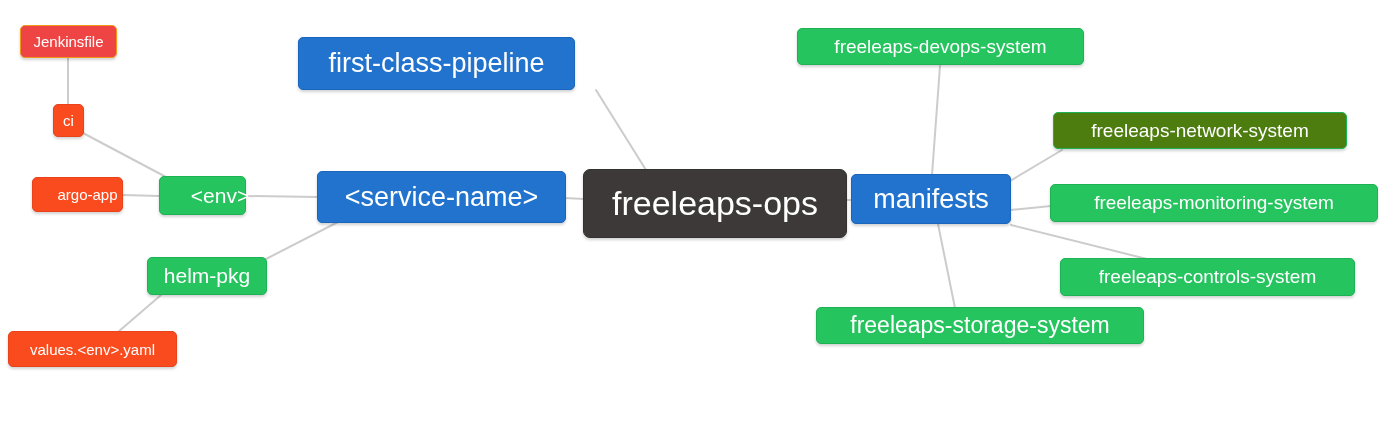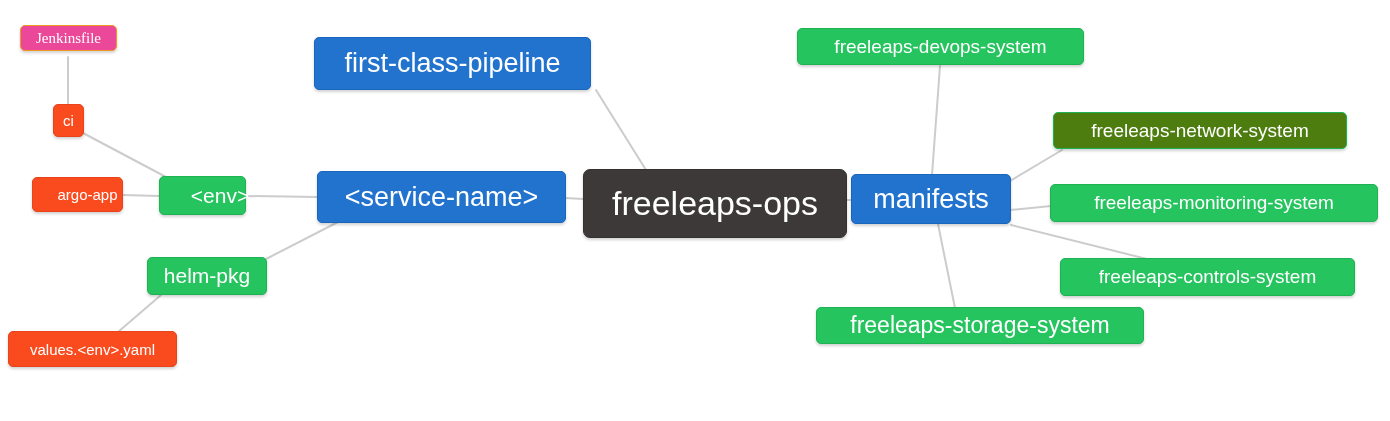--- a/index.html
+++ b/index.html
@@ -51,27 +51,27 @@
       <line x1="596" y1="90" x2="646" y2="170" stroke="#CCCCCC" stroke-width="2" stroke-linecap="round"></line>
       <line x1="565" y1="198" x2="584" y2="199" stroke="#CCCCCC" stroke-width="2" stroke-linecap="round"></line>
       <line x1="846" y1="200" x2="852" y2="200" stroke="#CCCCCC" stroke-width="2" stroke-linecap="round"></line>
       <line x1="932" y1="175" x2="940" y2="66" stroke="#CCCCCC" stroke-width="2" stroke-linecap="round"></line>
       <line x1="1010" y1="181" x2="1062" y2="150" stroke="#CCCCCC" stroke-width="2" stroke-linecap="round"></line>
       <line x1="1010" y1="210" x2="1051" y2="206" stroke="#CCCCCC" stroke-width="2" stroke-linecap="round"></line>
       <line x1="1011" y1="225" x2="1147" y2="259" stroke="#CCCCCC" stroke-width="2" stroke-linecap="round"></line>
       <line x1="938" y1="224" x2="955" y2="308" stroke="#CCCCCC" stroke-width="2" stroke-linecap="round"></line>
     </svg>
   <div id="node-layer">
-      <div class="node" style="left: 20px; top: 25px; width: 97px; height: 26px; font-size: 15px; background: #ec4899; border-color: rgb(239, 154, 30); font-family: Liberation Serif, serif;">Jenkinsfile</div>
+      <div class="node" style="left: 20px; top: 25px; width: 97px; height: 33px; font-size: 15px; background: #ef4444; border-color: rgb(239, 154, 30);">Jenkinsfile</div>
       <div class="node" style="left: 53px; top: 104px; width: 31px; height: 33px; font-size: 15px; background: rgb(249, 75, 30); border-color: rgb(232, 67, 26);">ci</div>
       <div class="node" style="left: 32px; top: 177px; width: 91px; height: 35px; font-size: 15px; background: rgb(249, 75, 30); border-color: rgb(232, 67, 26); padding-left: 20px;">argo-app</div>
       <div class="node" style="left: 159px; top: 176px; width: 87px; height: 39px; font-size: 21px; background: rgb(38, 196, 95); border-color: rgb(31, 178, 84); padding-left: 35px;">&lt;env&gt;</div>
       <div class="node" style="left: 147px; top: 257px; width: 120px; height: 38px; font-size: 21px; background: rgb(38, 196, 95); border-color: rgb(31, 178, 84);">helm-pkg</div>
       <div class="node" style="left: 8px; top: 331px; width: 169px; height: 36px; font-size: 15px; background: rgb(249, 75, 30); border-color: rgb(232, 67, 26);">values.&lt;env&gt;.yaml</div>
-      <div class="node" style="left: 314px; top: 37px; width: 277px; height: 53px; font-size: 27px; background: rgb(34, 115, 206); border-color: rgb(27, 102, 189);">first-class-pipeline</div>
+      <div class="node" style="left: 298px; top: 37px; width: 277px; height: 53px; font-size: 27px; background: rgb(34, 115, 206); border-color: rgb(27, 102, 189);">first-class-pipeline</div>
       <div class="node" style="left: 317px; top: 171px; width: 249px; height: 52px; font-size: 27px; background: rgb(34, 115, 206); border-color: rgb(27, 102, 189);">&lt;service-name&gt;</div>
       <div class="node" style="left: 583px; top: 169px; width: 264px; height: 69px; font-size: 34px; background: rgb(60, 57, 56); border-color: rgb(52, 49, 48); border-radius: 7px;">freeleaps-ops</div>
       <div class="node" style="left: 851px; top: 174px; width: 160px; height: 50px; font-size: 27px; background: rgb(34, 115, 206); border-color: rgb(27, 102, 189);">manifests</div>
       <div class="node" style="left: 797px; top: 28px; width: 287px; height: 37px; font-size: 19px; background: rgb(38, 196, 95); border-color: rgb(31, 178, 84);">freeleaps-devops-system</div>
       <div class="node" style="left: 1053px; top: 112px; width: 294px; height: 37px; font-size: 19px; background: #4d7c0f; border-color: rgb(31, 178, 84);">freeleaps-network-system</div>
       <div class="node" style="left: 1050px; top: 184px; width: 328px; height: 38px; font-size: 19px; background: rgb(38, 196, 95); border-color: rgb(31, 178, 84);">freeleaps-monitoring-system</div>
       <div class="node" style="left: 1060px; top: 258px; width: 295px; height: 38px; font-size: 19px; background: rgb(38, 196, 95); border-color: rgb(31, 178, 84);">freeleaps-controls-system</div>
       <div class="node" style="left: 816px; top: 307px; width: 328px; height: 37px; font-size: 23px; background: rgb(38, 196, 95); border-color: rgb(31, 178, 84);">freeleaps-storage-system</div>
     </div>
 </div>

